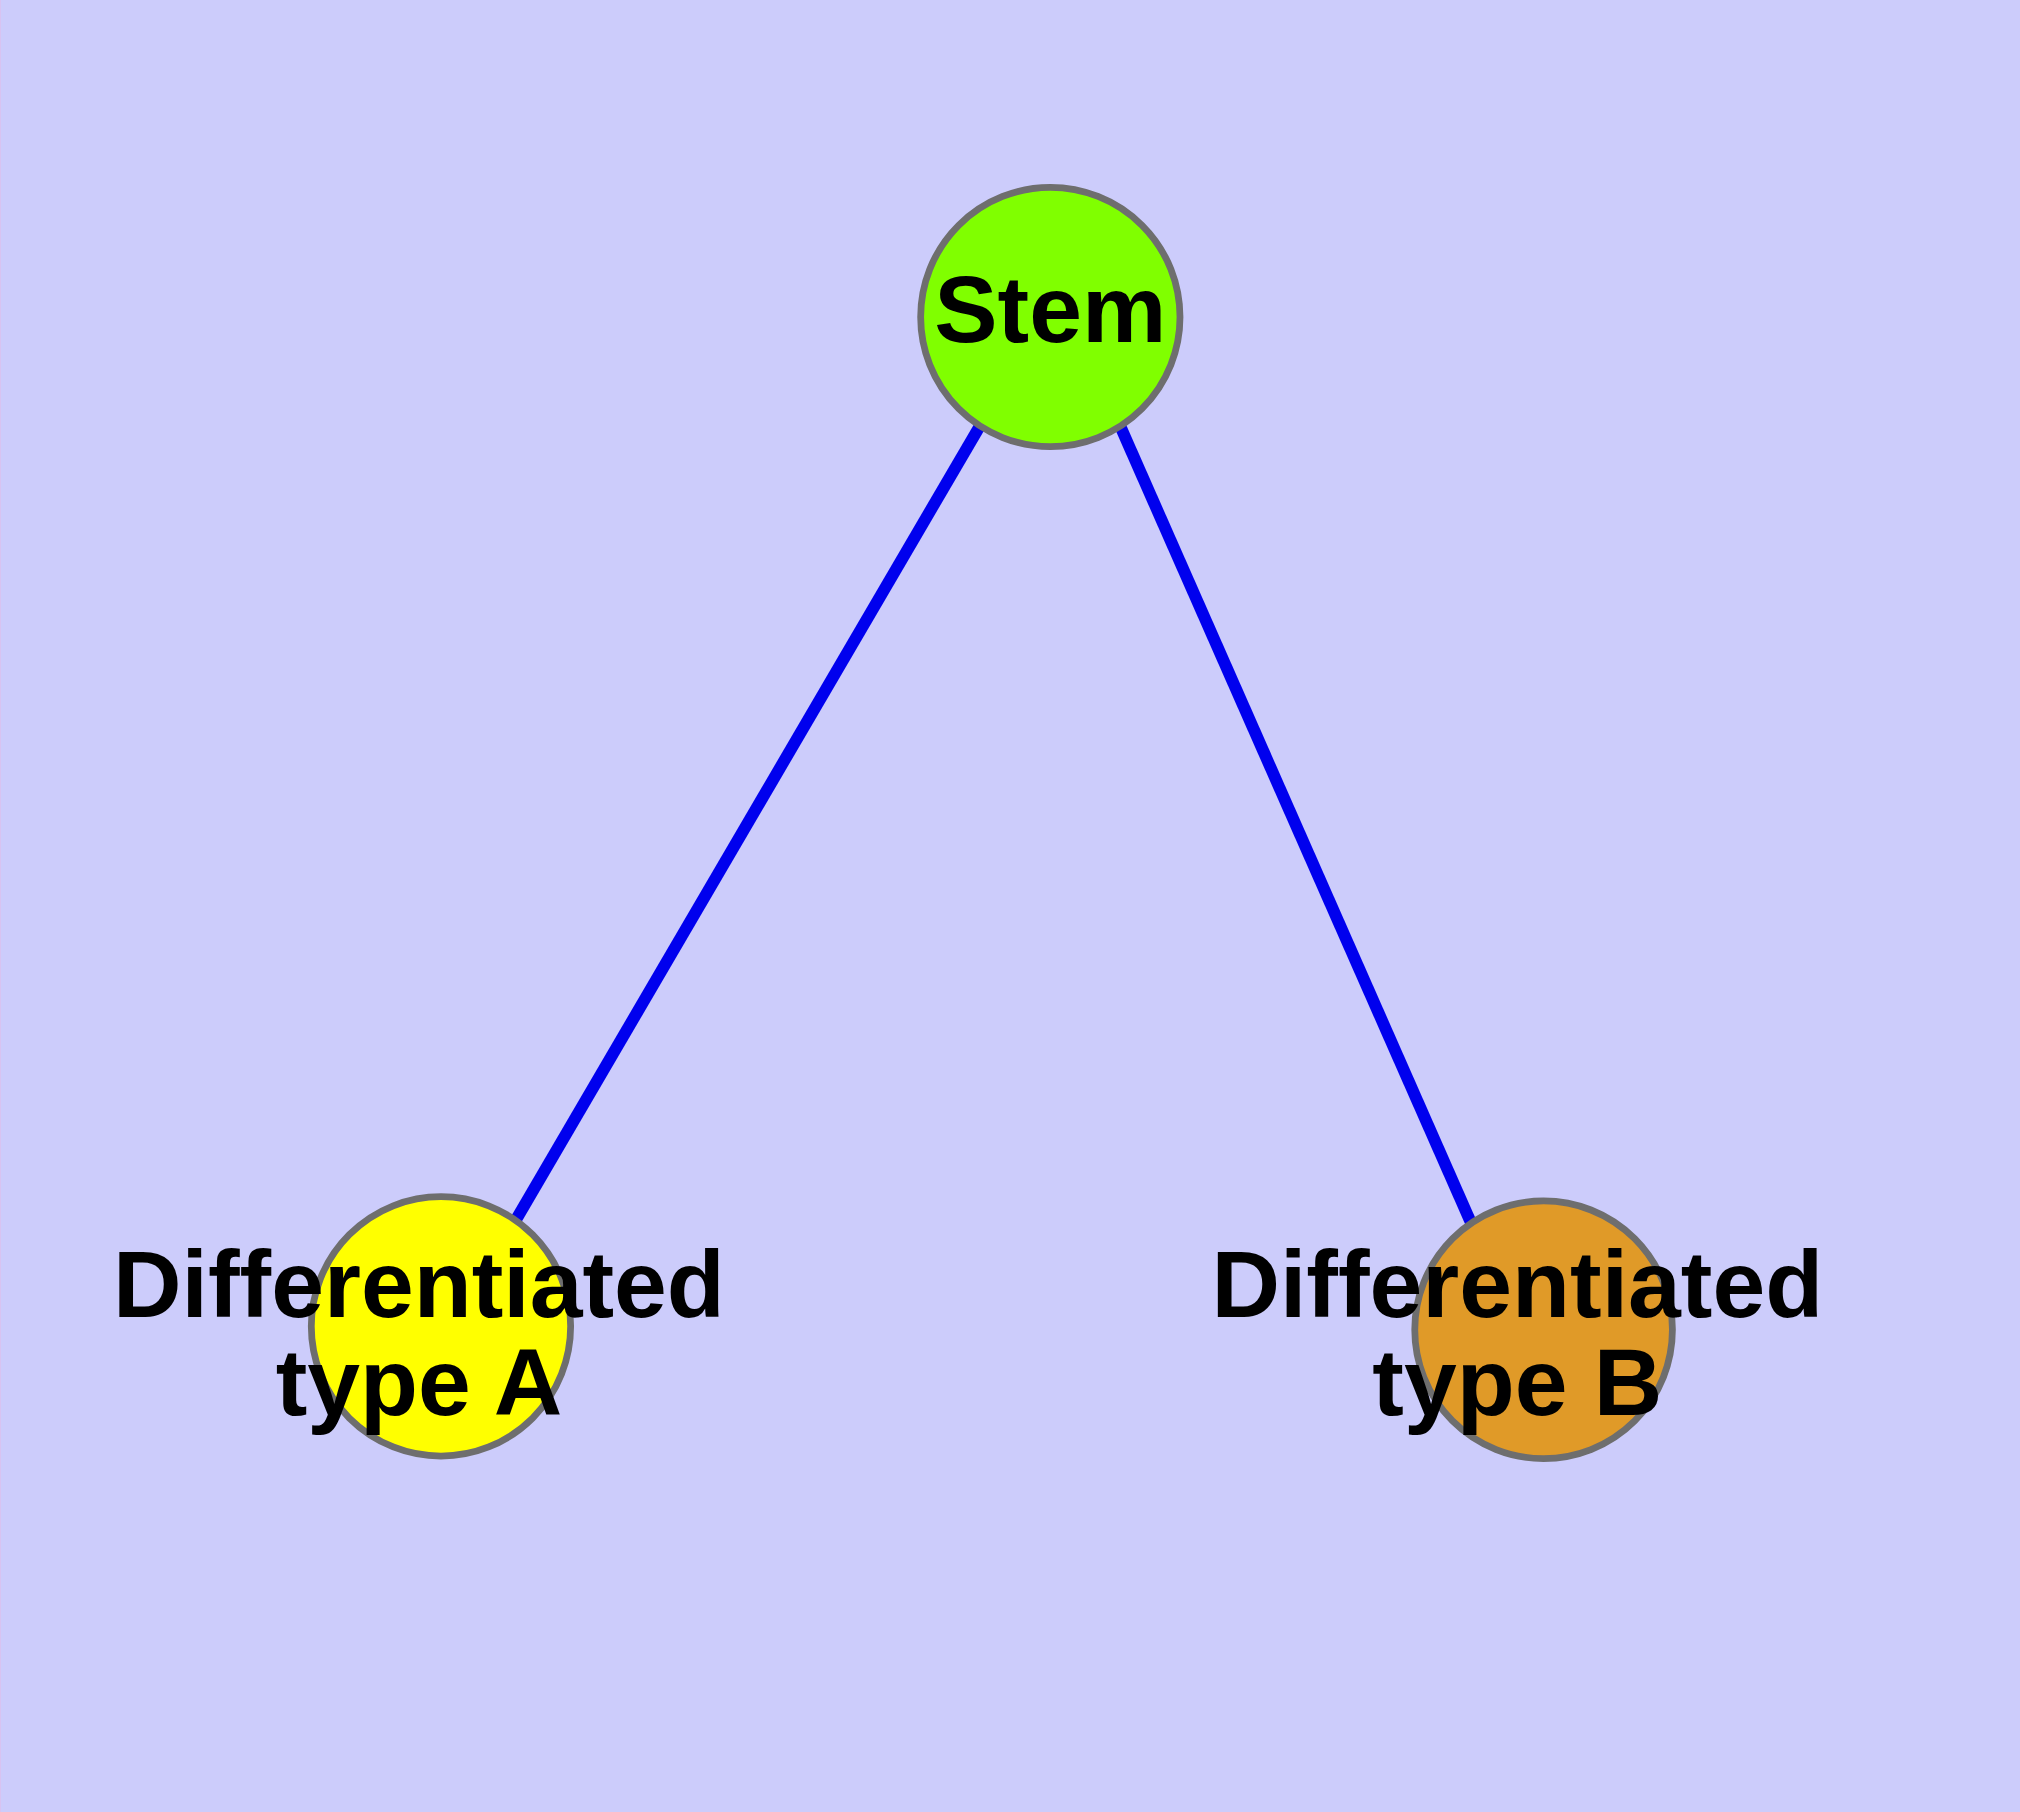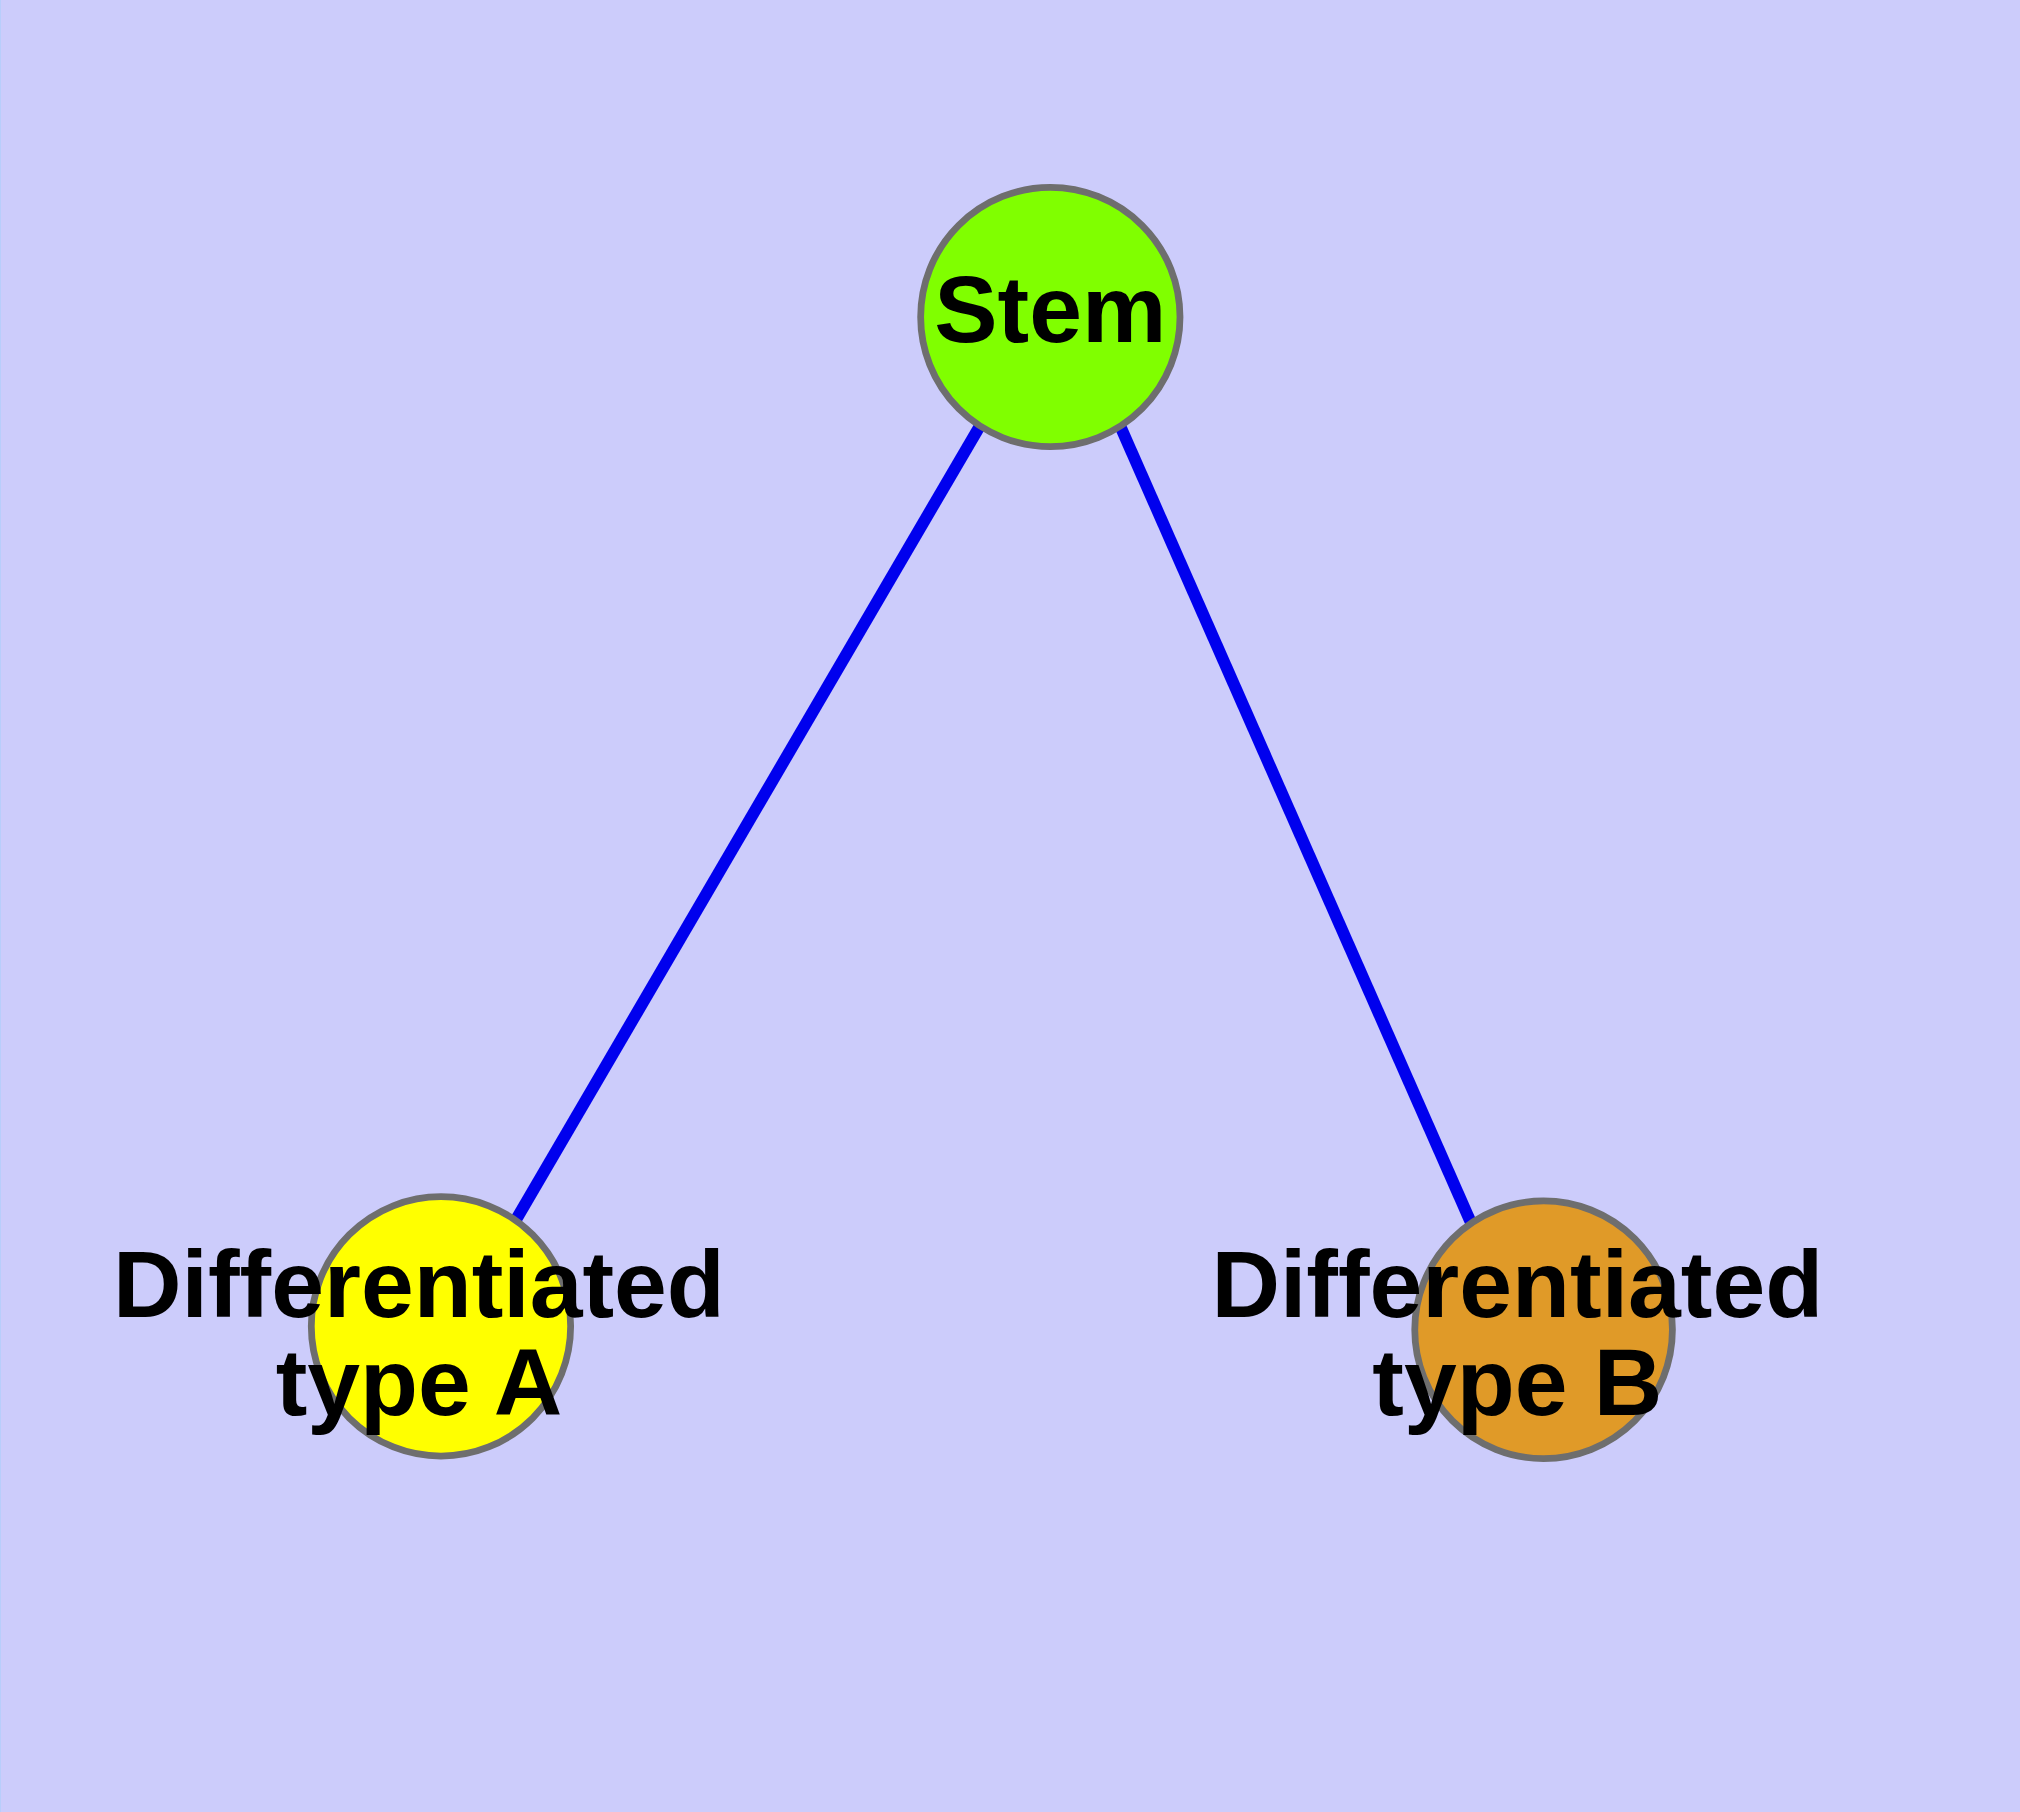--- a/index.html
+++ b/index.html
@@ -28,21 +28,21 @@
     font-family: "Liberation Sans", sans-serif;
     font-weight: bold;
     fill: #000000;
     text-anchor: middle;
     dominant-baseline: middle;
   }
 </style>
 </head>
 <body>
 
-<div id="canvas" style="width: 1971px; height: 1812px; background: #7dd3fc;">
+<div id="canvas" style="width: 1971px; height: 1812px; background: #f9a8d4;">
   <svg id="graph-svg" viewBox="0 0 2384 2138" xmlns="http://www.w3.org/2000/svg" style="width: 2021px; height: 1812px;">
 
     <rect id="bg-rect" x="0" y="0" width="2384" height="2138" fill="#ccccfb"></rect>
 
     <g id="edges-layer">
         <line x1="1155" y1="504" x2="608" y2="1440" stroke="#0000ee" stroke-width="14" stroke-linecap="butt"></line>
         <line x1="1322" y1="504" x2="1735" y2="1442" stroke="#0000ee" stroke-width="14" stroke-linecap="butt"></line>
       </g>
     <g id="nodes-layer">
         <circle cx="1239" cy="374" r="153" fill="#80ff00" stroke="#6e6e6e" stroke-width="8"></circle>

